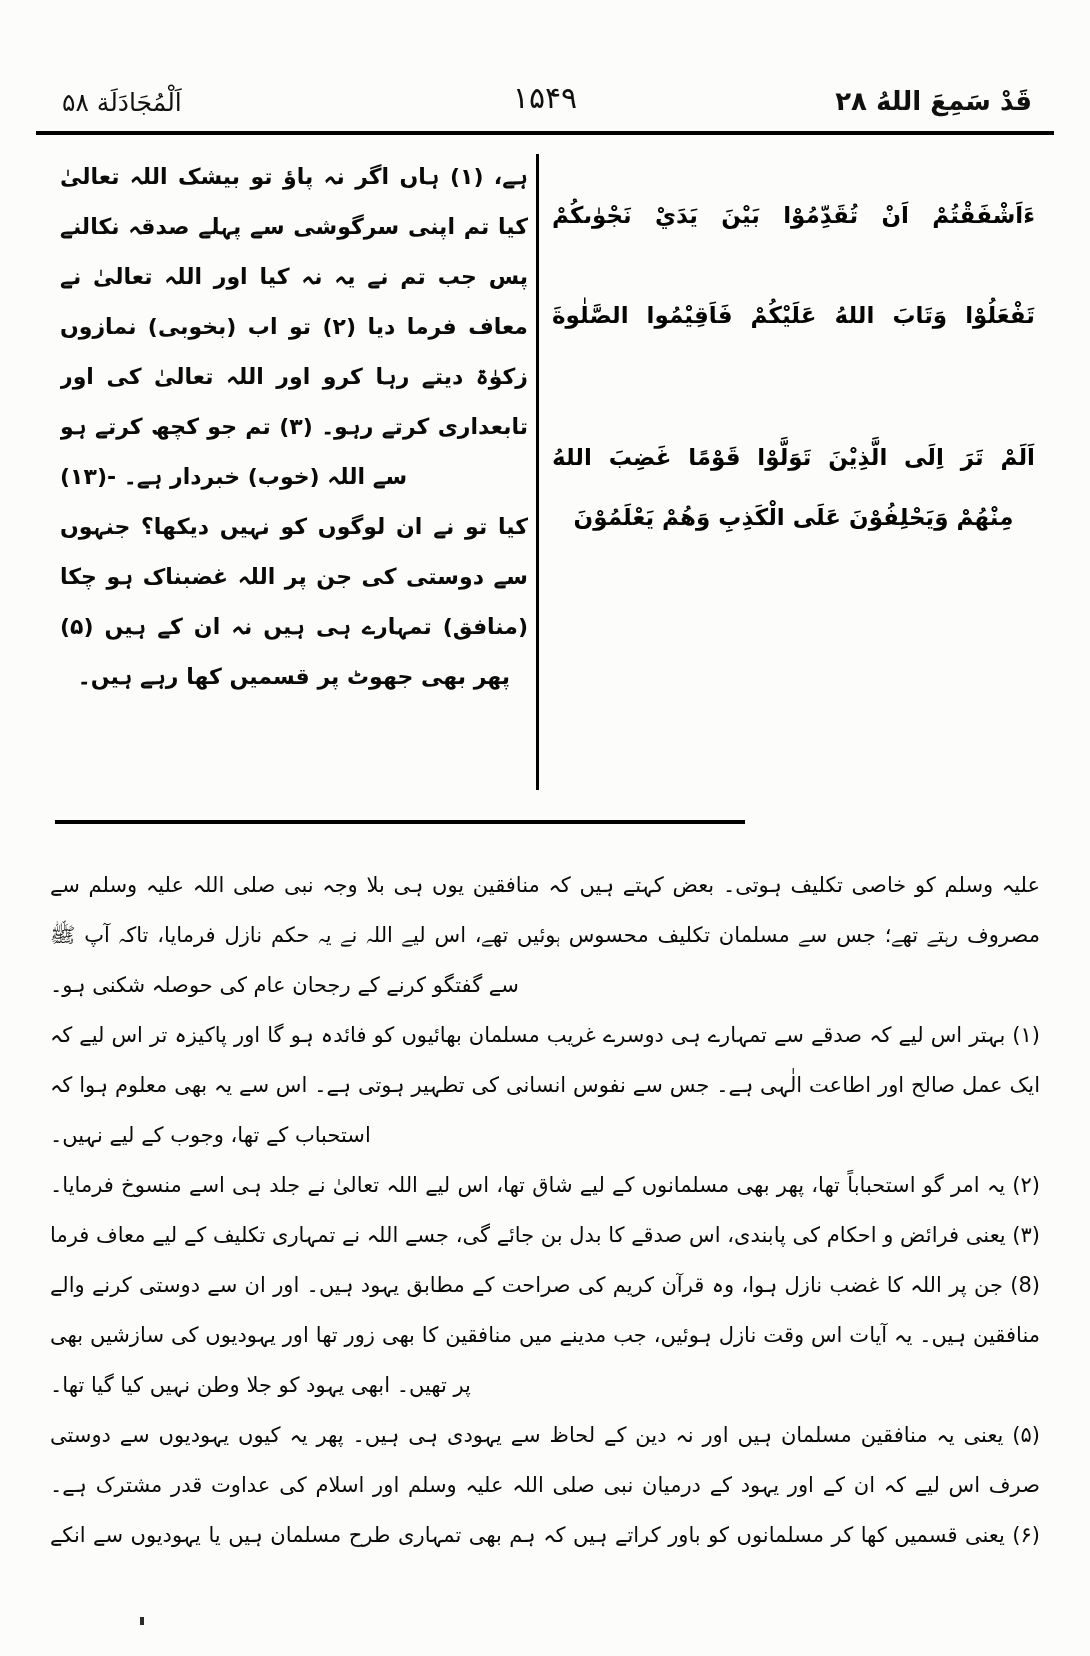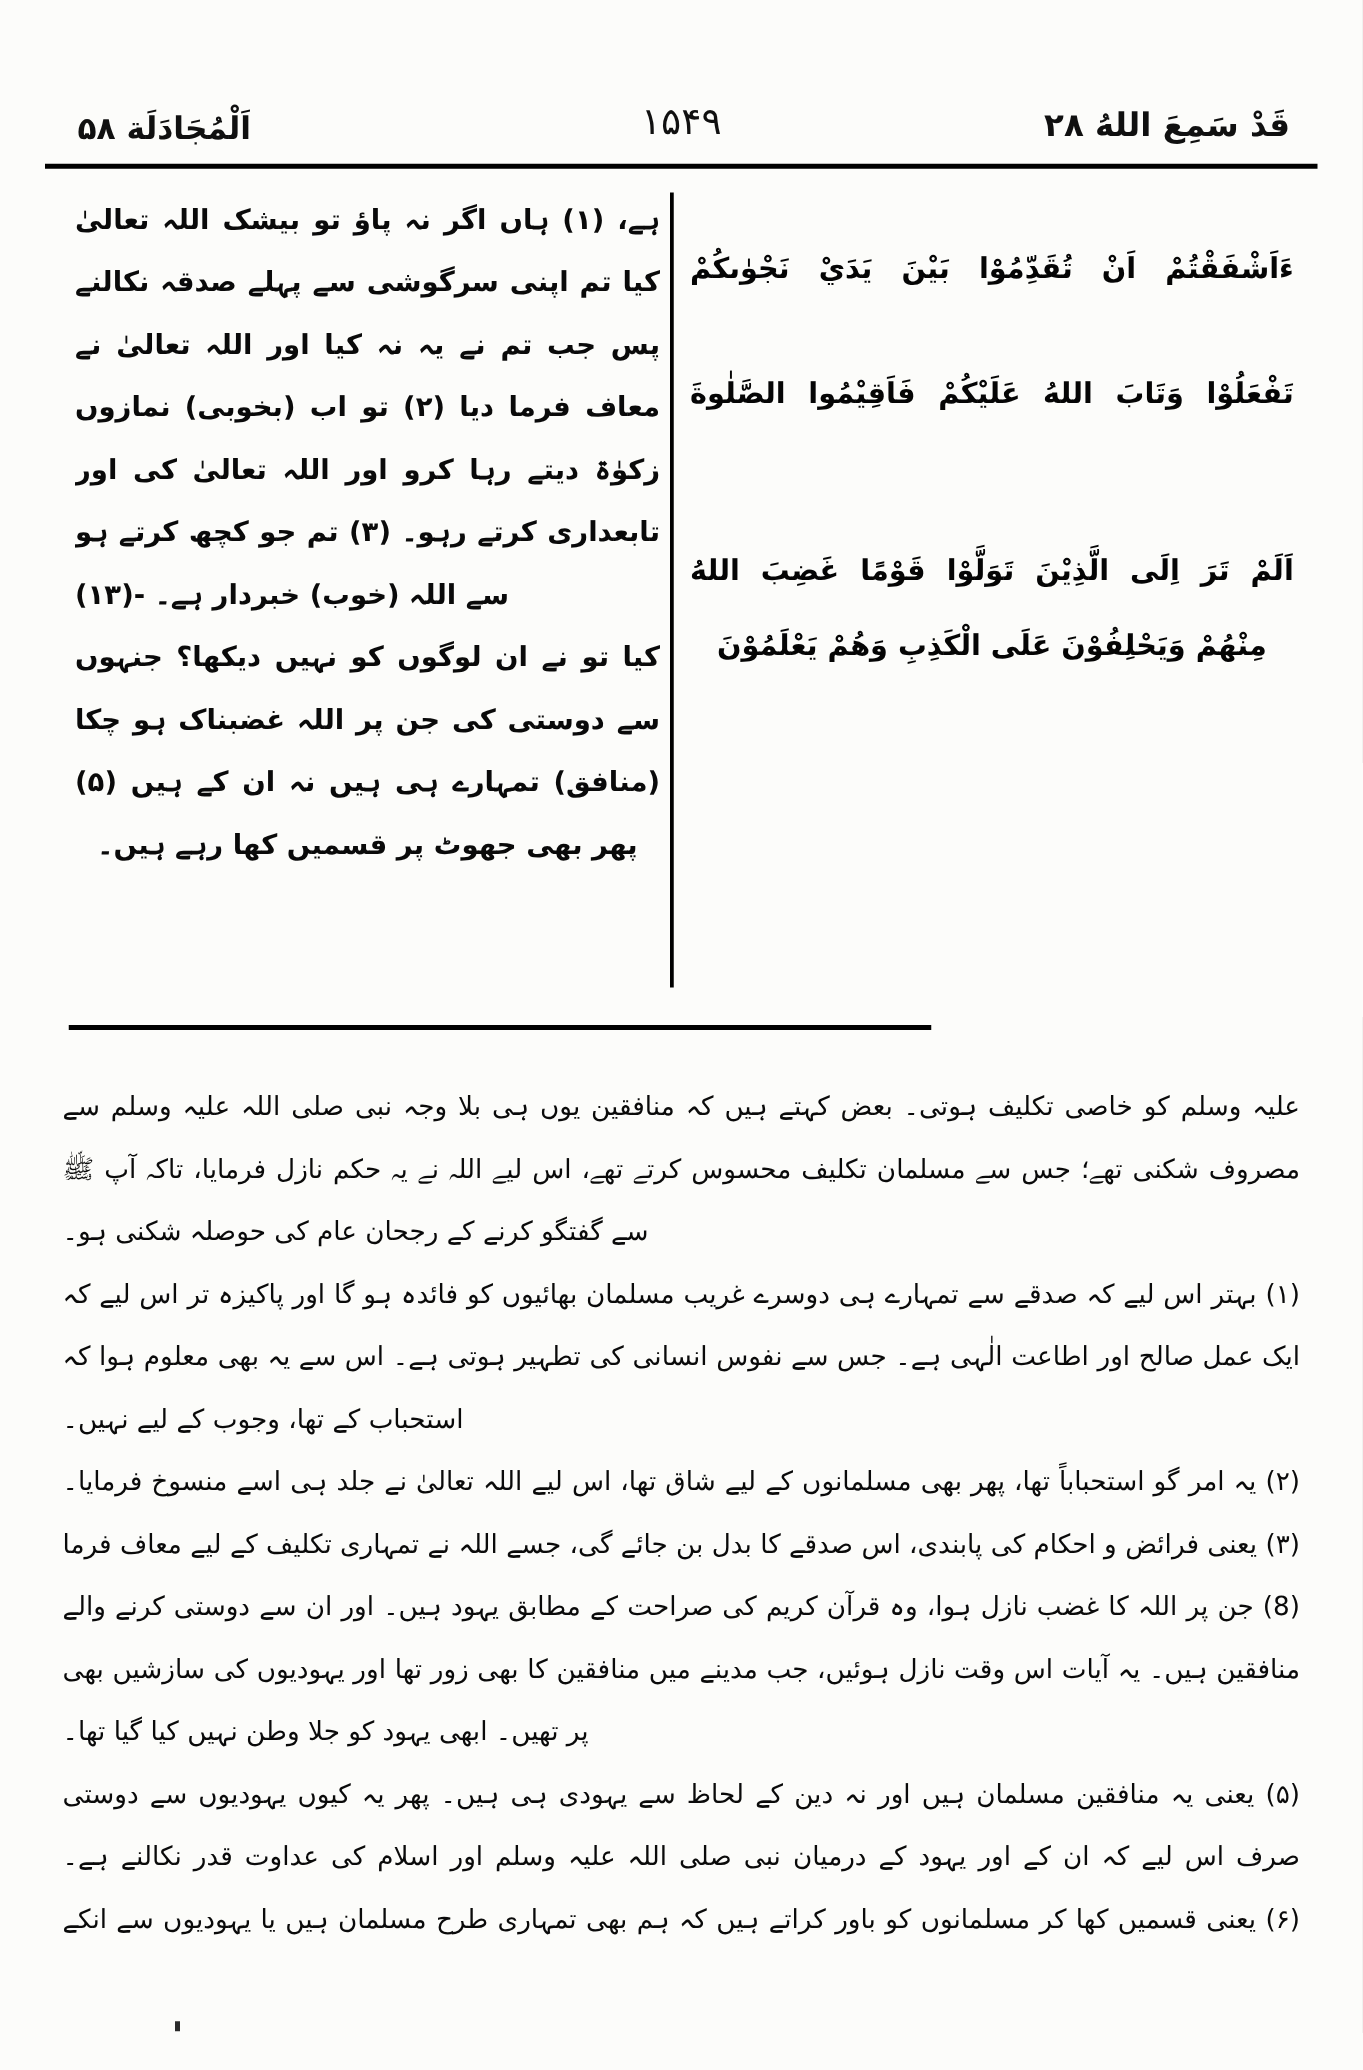--- a/index.html
+++ b/index.html
@@ -8,21 +8,21 @@
 
   .page {
     position:relative; width:1090px; height:1656px;
     background:#fcfcfa; color:#101010; overflow:hidden;
     direction:rtl;
   }
 
   
   .hdr-right  { position:absolute; top:86px; right:58px;  font-size:26px; font-weight:bold; white-space:nowrap;text-align:center; }
   .hdr-center { position:absolute; top:80px; left:0; right:0; text-align:center; font-size:30px; font-weight:normal; }
-  .hdr-left   { position:absolute; top:88px; left:62px;  font-size:25px; font-weight:bold; white-space:nowrap; }
+  .hdr-left   { position:absolute; top:88px; left:62px;  font-size:25px; font-weight:normal; white-space:nowrap; }
   .hdr-rule   { position:absolute; top:131px; left:36px; width:1018px; height:4px; background:#000; }
 
   
   .divider { position:absolute; top:154px; left:536px; width:3px; height:636px; background:#000; }
 
   .quran {
     position:absolute; top:165px; right:55px; width:483px;
     direction:rtl; font-weight:bold; font-size:23px; color:#050505;
   }
   .qline { height:100px; line-height:100px; overflow:hidden; }
@@ -90,30 +90,30 @@
     <div class="tline just">کیا تو نے ان لوگوں کو نہیں دیکھا؟ جنہوں نے اس قوم</div>
     <div class="tline just">سے دوستی کی جن پر اللہ غضبناک ہو چکا ہے، (۴) نہ یہ</div>
     <div class="tline just">(منافق) تمہارے ہی ہیں نہ ان کے ہیں (۵) باوجود علم کے</div>
     <div class="tline center">پھر بھی جھوٹ پر قسمیں کھا رہے ہیں۔ (۶) (۱۴)</div>
   </section>
 
   <div class="fn-rule"></div>
 
   <section class="fns">
     <div class="fline just">علیہ وسلم کو خاصی تکلیف ہوتی۔ بعض کہتے ہیں کہ منافقین یوں ہی بلا وجہ نبی صلی اللہ علیہ وسلم سے مناجات میں</div>
-    <div class="fline just">مصروف شکنی تھے؛ جس سے مسلمان تکلیف محسوس کرتے تھے، اس لیے اللہ نے یہ حکم نازل فرمایا، تاکہ آپ ﷺ</div>
+    <div class="fline just">مصروف رہتے تھے؛ جس سے مسلمان تکلیف محسوس ہوئیں تھے، اس لیے اللہ نے یہ حکم نازل فرمایا، تاکہ آپ ﷺ</div>
     <div class="fline endline">سے گفتگو کرنے کے رجحان عام کی حوصلہ شکنی ہو۔</div>
     <div class="fline just">(۱) بہتر اس لیے کہ صدقے سے تمہارے ہی دوسرے غریب مسلمان بھائیوں کو فائدہ ہو گا اور پاکیزہ تر اس لیے کہ یہ</div>
     <div class="fline just">ایک عمل صالح اور اطاعت الٰہی ہے۔ جس سے نفوس انسانی کی تطہیر ہوتی ہے۔ اس سے یہ بھی معلوم ہوا کہ یہ امر بطور</div>
     <div class="fline endline">استحباب کے تھا، وجوب کے لیے نہیں۔</div>
     <div class="fline just">(۲) یہ امر گو استحباباً تھا، پھر بھی مسلمانوں کے لیے شاق تھا، اس لیے اللہ تعالیٰ نے جلد ہی اسے منسوخ فرمایا۔</div>
     <div class="fline just">(۳) یعنی فرائض و احکام کی پابندی، اس صدقے کا بدل بن جائے گی، جسے اللہ نے تمہاری تکلیف کے لیے معاف فرما دیا ہے۔</div>
     <div class="fline just">(8) جن پر اللہ کا غضب نازل ہوا، وہ قرآن کریم کی صراحت کے مطابق یہود ہیں۔ اور ان سے دوستی کرنے والے</div>
     <div class="fline just">منافقین ہیں۔ یہ آیات اس وقت نازل ہوئیں، جب مدینے میں منافقین کا بھی زور تھا اور یہودیوں کی سازشیں بھی عروج</div>
     <div class="fline endline">پر تھیں۔ ابھی یہود کو جلا وطن نہیں کیا گیا تھا۔</div>
     <div class="fline just">(۵) یعنی یہ منافقین مسلمان ہیں اور نہ دین کے لحاظ سے یہودی ہی ہیں۔ پھر یہ کیوں یہودیوں سے دوستی کرتے ہیں؟</div>
-    <div class="fline just">صرف اس لیے کہ ان کے اور یہود کے درمیان نبی صلی اللہ علیہ وسلم اور اسلام کی عداوت قدر نکالنے ہے۔</div>
+    <div class="fline just">صرف اس لیے کہ ان کے اور یہود کے درمیان نبی صلی اللہ علیہ وسلم اور اسلام کی عداوت قدر مشترک ہے۔</div>
     <div class="fline just">(۶) یعنی قسمیں کھا کر مسلمانوں کو باور کراتے ہیں کہ ہم بھی تمہاری طرح مسلمان ہیں یا یہودیوں سے انکے رابطے نہیں ہیں۔</div>
   </section>
 
   <div class="speck"></div>
 
 </div>
 
 </body></html>

